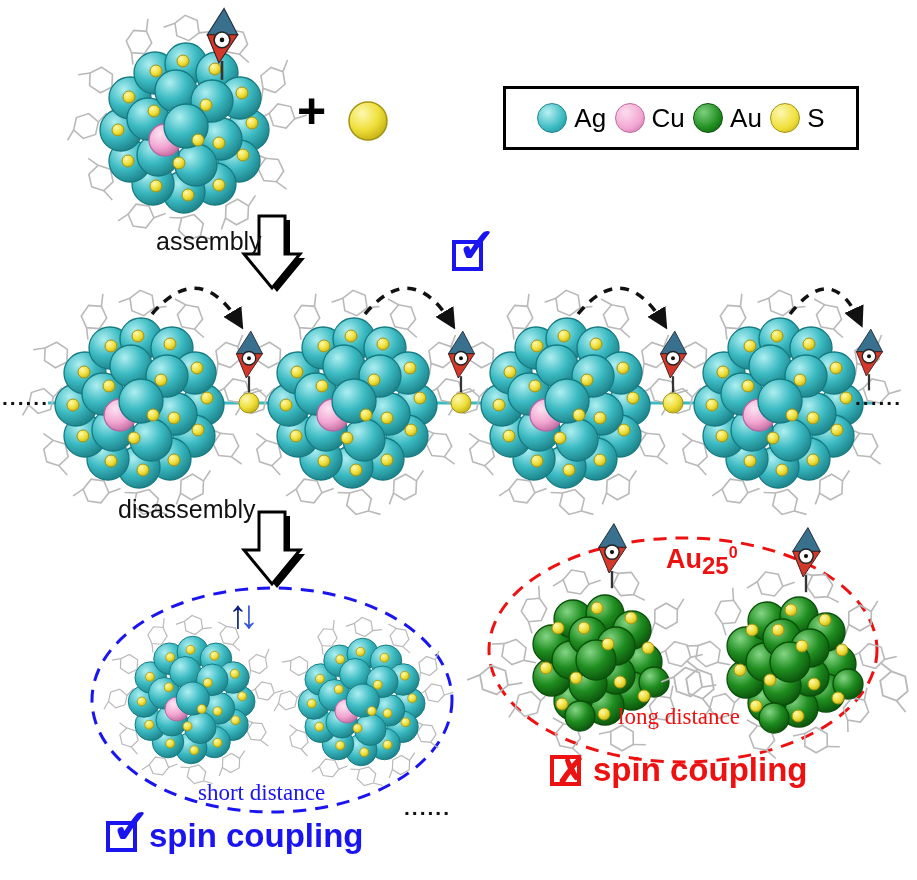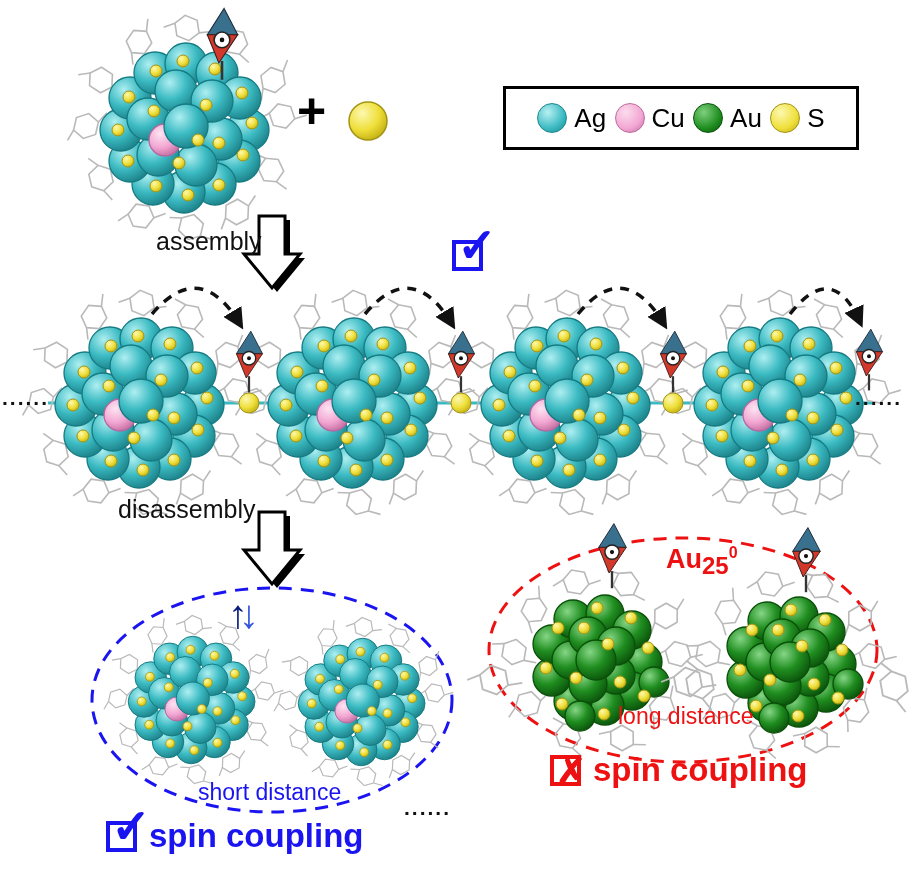--- a/index.html
+++ b/index.html
@@ -11,21 +11,21 @@
   }
   .scene { position: absolute; left: 0; top: 0; width: 917px; height: 880px; }
   .txt { position: absolute; white-space: nowrap; line-height: 1.1; }
   .blue { color: #1a14f0; }
   .red { color: #ee1111; }
   .process-label { font-size: 25px; color: #111; }
   .plus { font-size: 50px; font-weight: bold; color: #000; }
   .big { font-size: 35px; font-weight: bold; }
   .med { font-size: 33px; font-weight: bold; text-align: right; }
   .dots { font-size: 21px; font-weight: bold; letter-spacing: 2px; color: #111; }
-  .distance { font-size: 23px; font-weight: 500; }
+  .distance { font-size: 23px; font-weight: 500; font-family: Liberation Serif, serif; }
   .row { display: flex; align-items: center; gap: 12px; }
   .chk { position: relative; width: 31px; height: 31px; border: 4px solid #1a14f0; background: #fff; flex: 0 0 auto; }
   .chk .mark { position: absolute; left: 1px; top: -22px; font-size: 48px; font-weight: bold; color: #1a14f0; line-height: 1; }
   .chk.redbox { border-color: #ee1111; }
   .chk.redbox .mark { color: #ee1111; left: 2px; top: -5px; font-size: 36px; }
   .legend {
     position: absolute; left: 503px; top: 86px; width: 356px; height: 64px;
     background: #fff; border: 3px solid #000;
     display: flex; align-items: center; justify-content: space-evenly; padding: 0 23px;
   }

